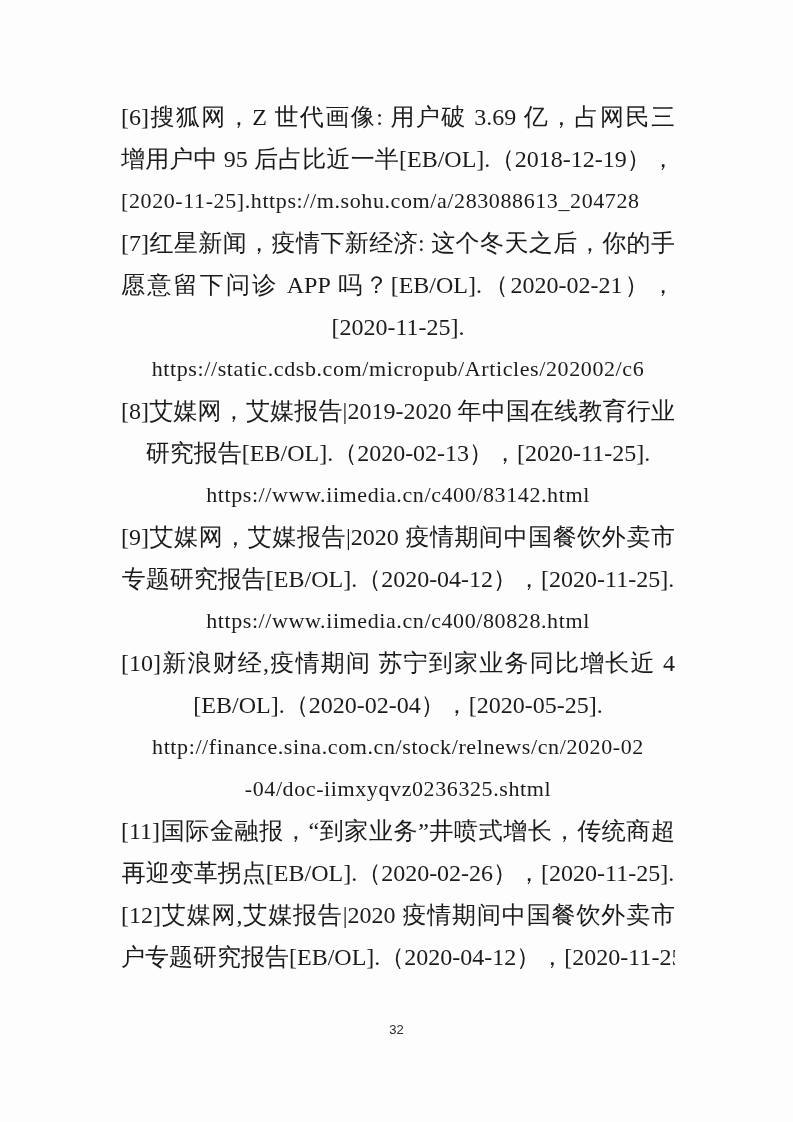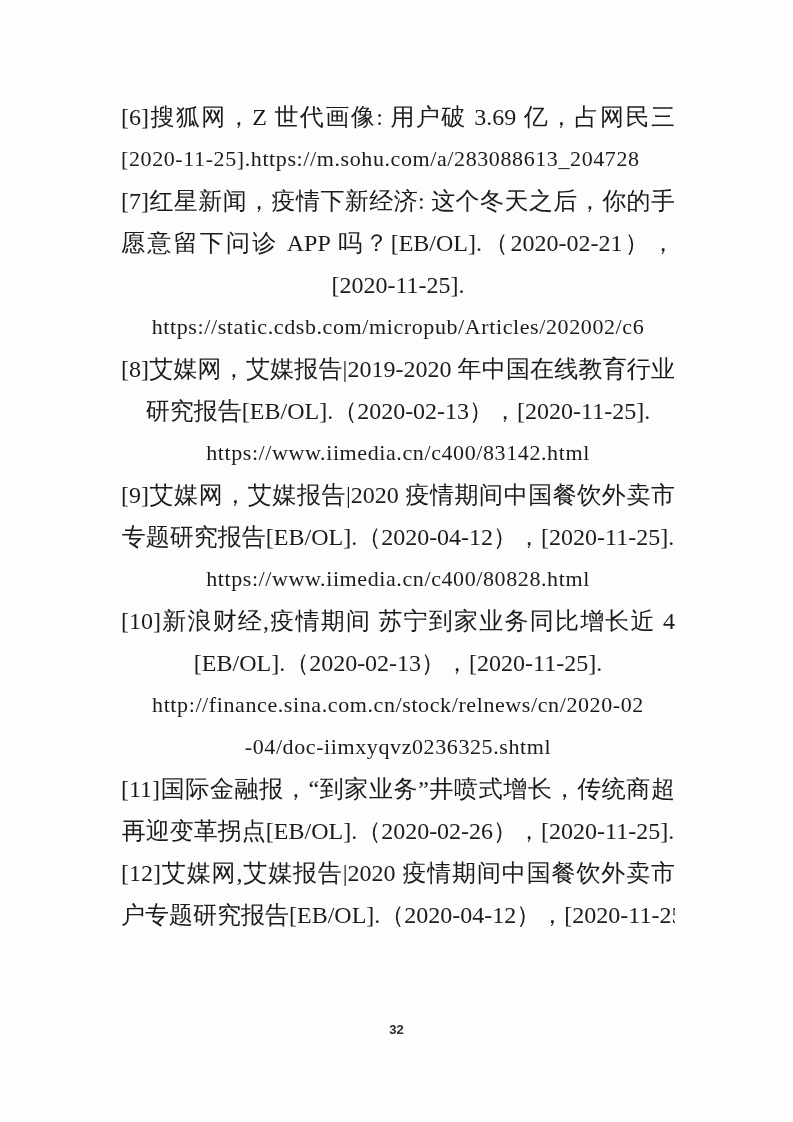--- a/index.html
+++ b/index.html
@@ -51,32 +51,33 @@
     letter-spacing: 0.6px;
   }
   .page-number {
     position: absolute;
     top: 1022px;
     left: 0;
     width: 793px;
     text-align: center;
     font-family: "Liberation Sans", "DejaVu Sans", sans-serif;
     font-size: 13px;
-    font-weight: 700;
+    font-weight: 400;
     color: #2b2b2b;
   }
 </style>
 </head>
 <body>
 
 <div class="page">
   <div class="content">
 
     <div>
       <div class="line j">[6]搜狐网，Z 世代画像: 用户破 3.69 亿，占网民三成、新</div>
+      <div class="line j">增用户中 95 后占比近一半[EB/OL].（2018-12-19），</div>
       <div class="line j u">[2020-11-25].https://m.sohu.com/a/283088613_204728</div>
     </div>
 
     <div>
       <div class="line j">[7]红星新闻，疫情下新经济: 这个冬天之后，你的手机还</div>
       <div class="line j">愿意留下问诊 APP 吗？[EB/OL].（2020-02-21），</div>
       <div class="line">[2020-11-25].</div>
       <div class="line u">https://static.cdsb.com/micropub/Articles/202002/c6</div>
     </div>
 
@@ -87,21 +88,21 @@
     </div>
 
     <div>
       <div class="line j">[9]艾媒网，艾媒报告|2020 疫情期间中国餐饮外卖市场商户</div>
       <div class="line">专题研究报告[EB/OL].（2020-04-12），[2020-11-25].</div>
       <div class="line u">https://www.iimedia.cn/c400/80828.html</div>
     </div>
 
     <div>
       <div class="line j">[10]新浪财经,疫情期间 苏宁到家业务同比增长近 4 倍</div>
-      <div class="line">[EB/OL].（2020-02-13），[2020-11-25].</div>
+      <div class="line">[EB/OL].（2020-02-04），[2020-05-25].</div>
       <div class="line u">http://finance.sina.com.cn/stock/relnews/cn/2020-02</div>
       <div class="line u">-04/doc-iimxyqvz0236325.shtml</div>
     </div>
 
     <div>
       <div class="line j">[11]国际金融报，“到家业务”井喷式增长，传统商超能否</div>
       <div class="line">再迎变革拐点[EB/OL].（2020-02-26），[2020-11-25].</div>
     </div>
 
     <div>

